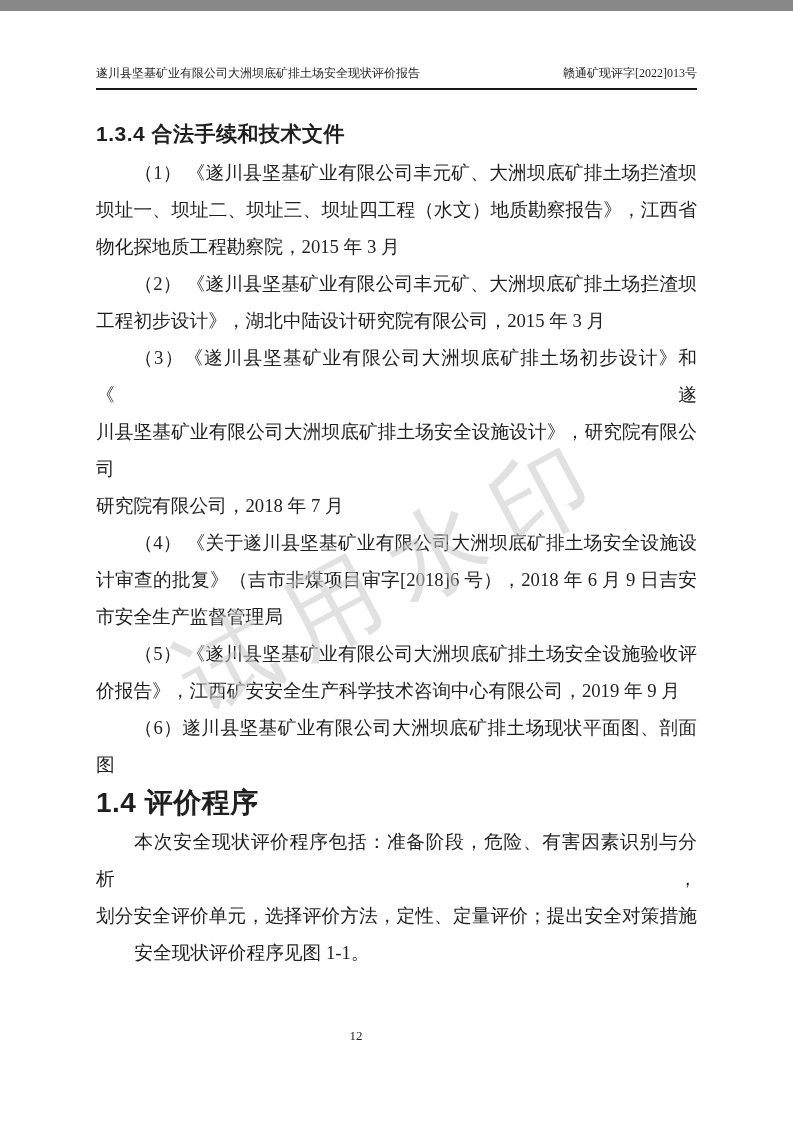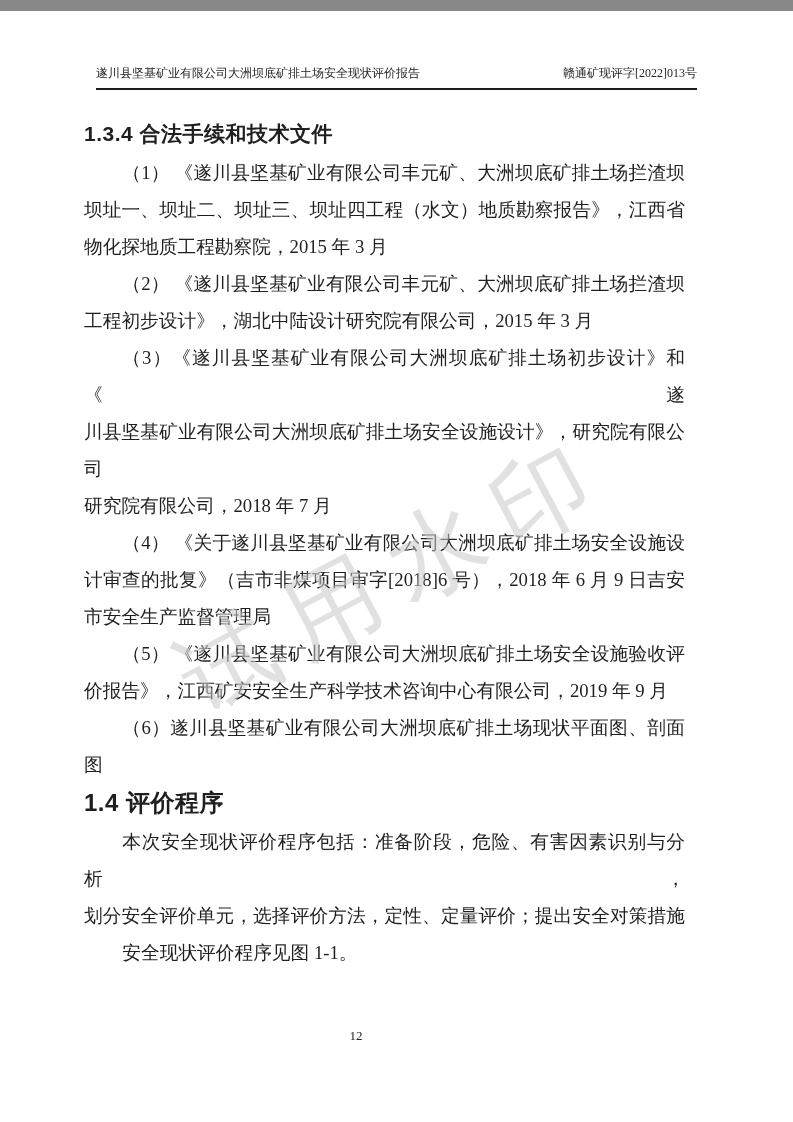--- a/index.html
+++ b/index.html
@@ -17,29 +17,29 @@
     position:absolute; left:96px; top:54px; width:601px;
     display:flex; justify-content:space-between; align-items:flex-end;
     font-size:12px; line-height:16px; white-space:nowrap;
   }
   .header-rule {
     position:absolute; left:96px; top:77px; width:601px;
     border-top:2px solid #1a1a1a; height:0;
   }
   
   .doc-body {
-    position:absolute; left:84px; top:103px; width:601px;
+    position:absolute; left:96px; top:103px; width:601px;
   }
   .h3 {
     font-size:21px; line-height:40px; font-weight:bold;
     font-family:"Liberation Sans","DejaVu Sans",sans-serif;
     letter-spacing:0.5px;
   }
   .h2 {
-    font-size:24px; line-height:40px; font-weight:bold;
+    font-size:28px; line-height:40px; font-weight:bold;
     font-family:"Liberation Sans","DejaVu Sans",sans-serif;
     letter-spacing:0.5px;
   }
   .para { margin:0; }
   .line {
     font-size:18.7px; line-height:37px;
     text-align:justify;
     white-space:nowrap;
   }
   .line.fill { text-align-last:justify; white-space:normal; }

